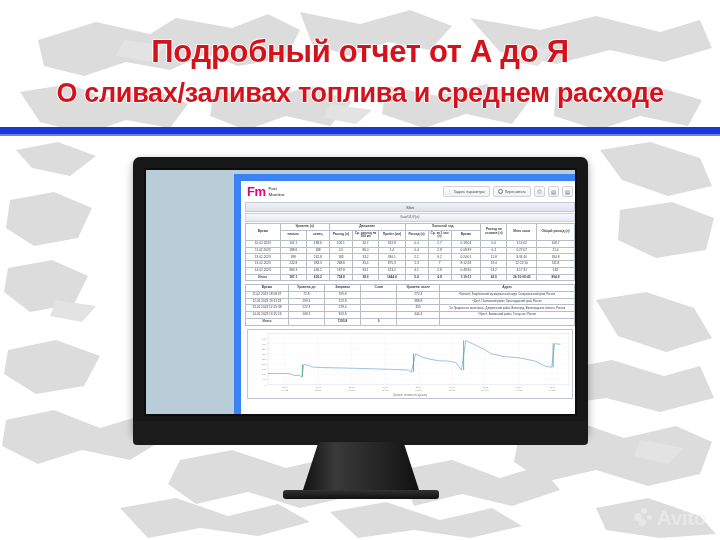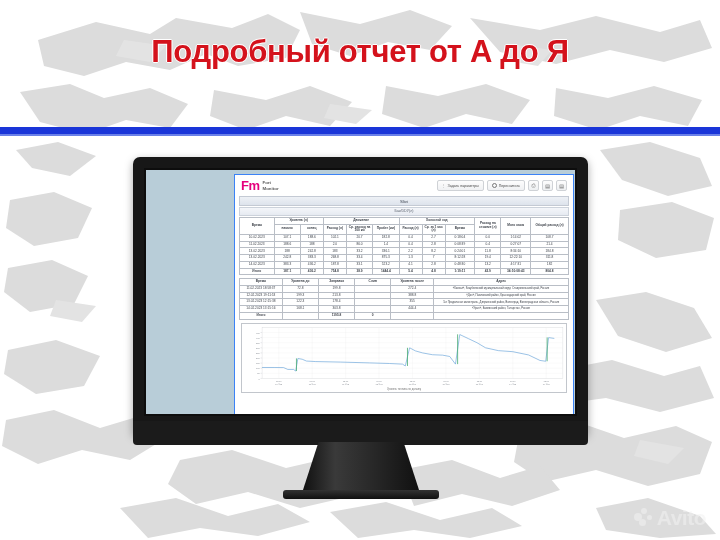--- a/index.html
+++ b/index.html
@@ -34,21 +34,21 @@
   .screen{position:absolute;left:13px;top:13px;width:429px;height:244px;background:#b8cdd8;overflow:hidden;}
   .monitor-chin{position:absolute;left:133px;top:421px;width:455px;height:24px;background:#1b1b1b;border-radius:0 0 4px 4px;}
   .stand-neck{position:absolute;left:302px;top:442px;width:118px;height:51px;
     background:linear-gradient(90deg,#0f0f0f 0%,#3a3a3a 28%,#272727 62%,#101010 100%);
     clip-path:polygon(14% 0,86% 0,100% 100%,0% 100%);}
   .stand-base{position:absolute;left:283px;top:490px;width:156px;height:9px;
     background:linear-gradient(180deg,#333 0%,#101010 100%);border-radius:3px;}
 
   
   .page{position:absolute;left:88px;top:4px;width:338px;height:240px;background:#fff;
-    border:1px solid #3b82f6;overflow:hidden;}
+    border:7px solid #3b82f6;overflow:hidden;}
 
   .apptop{display:flex;align-items:center;padding:4px 6px 3px 6px;}
   .logo{display:flex;align-items:center;gap:3px;}
   .logo-fm{font-size:13px;font-weight:bold;color:#e5007d;line-height:1;letter-spacing:-0.5px;}
   .logo-txt{font-size:4.4px;color:#5a5a5a;line-height:1.15;font-weight:bold;}
   .toolbar{margin-left:auto;display:flex;align-items:center;gap:3px;}
   .tb-btn{border:1px solid #cfd2d6;background:linear-gradient(180deg,#fdfdfd,#f0f1f3);
     border-radius:2px;font-size:3.6px;color:#4a4a4a;padding:2.2px 4px;display:flex;
     align-items:center;gap:2px;white-space:nowrap;}
   .tb-ico{border:1px solid #cfd2d6;background:linear-gradient(180deg,#fdfdfd,#eef0f2);
@@ -120,20 +120,21 @@
       <path d="M124 40 L166 46 L150 62 L116 56 Z"></path>
       <path d="M330 104 L372 110 L356 124 L324 118 Z"></path>
       <path d="M510 44 L552 50 L538 66 L504 60 Z"></path>
       <path d="M56 300 L96 306 L82 322 L50 316 Z"></path>
       <path d="M640 440 L684 448 L668 464 L634 456 Z"></path>
     </g>
   </svg>
 
   <div class="header">
     <div class="hl1">Подробный отчет от А до Я</div>
+    <div class="hl2">О сливах/заливах топлива и среднем расходе</div>
   </div>
   <div class="divider"></div>
   <div class="divider2"></div>
 
   <div class="monitor">
     <div class="bezel-inner"></div>
 
     <div class="screen">
 
       <div class="page">

